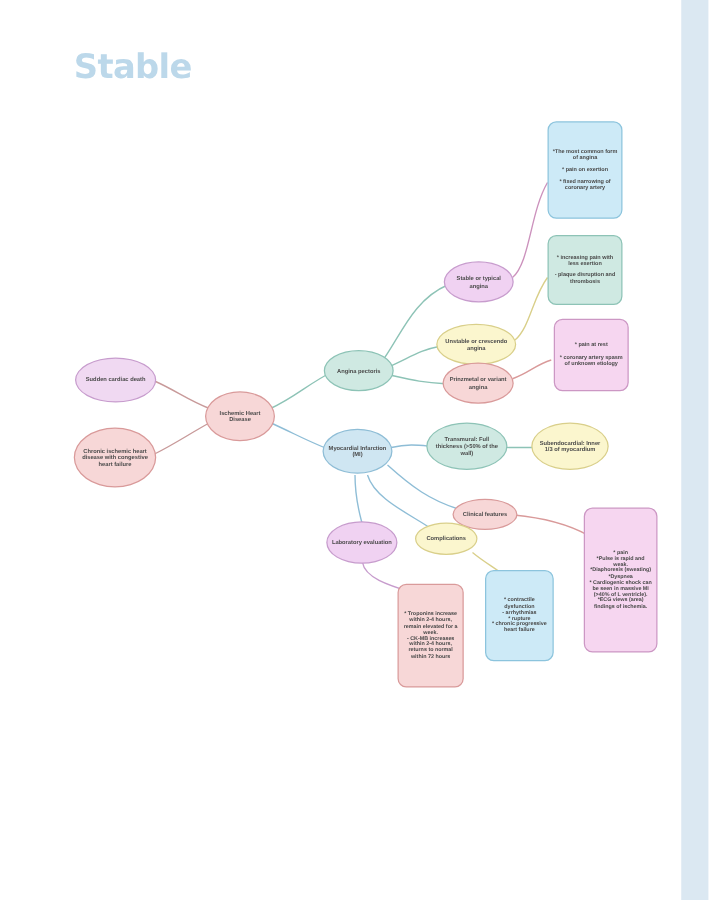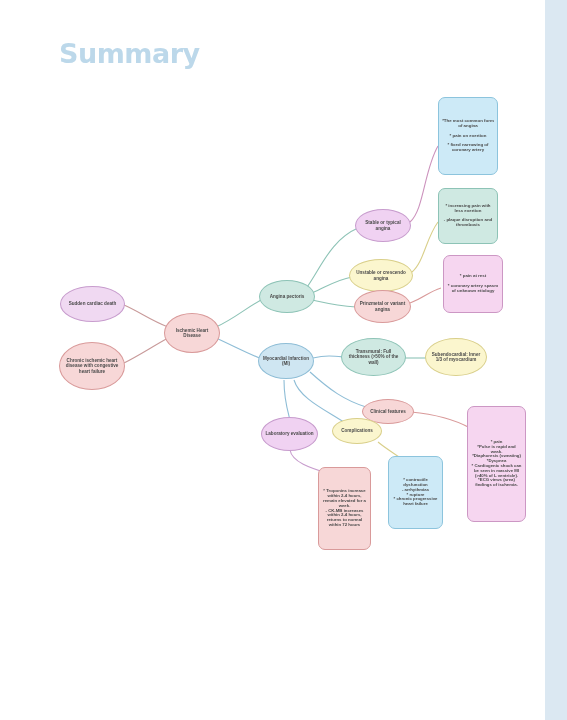--- a/index.html
+++ b/index.html
@@ -74,21 +74,21 @@
     white-space: pre-line;
   }
 </style>
 </head>
 <body>
 
 <div id="page">
 
   <div id="right-stripe"></div>
 
-  <div id="page-title">Summary</div>
+  <div id="page-title">Stable</div>
 
   <div id="map">
 
     <svg id="edges" viewBox="0 0 567 720">
 
       <path d="M168 327 C 150 320, 140 312, 124 305" stroke="#c89a9a" stroke-width="1.1" fill="none"></path>
 
       <path d="M168 338 C 150 348, 140 355, 124 363" stroke="#c89a9a" stroke-width="1.1" fill="none"></path>
 
       <path d="M216 327 C 236 318, 248 306, 265 298" stroke="#8dc3b6" stroke-width="1.1" fill="none"></path>

